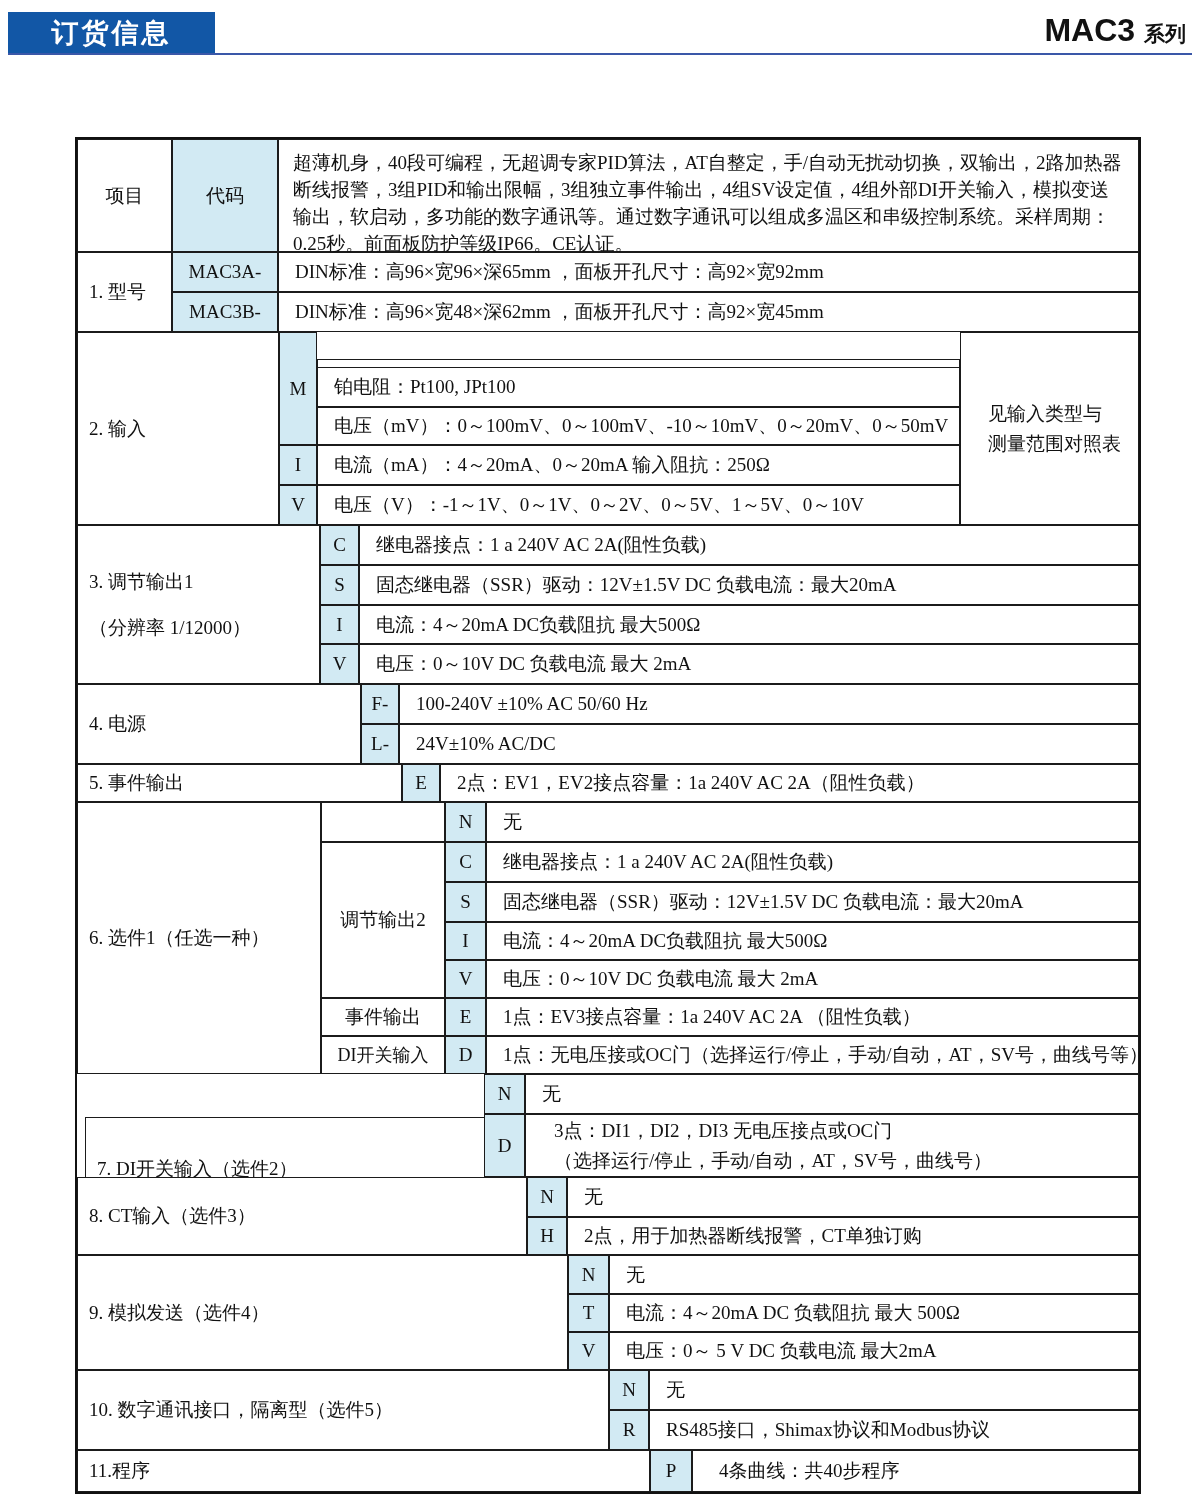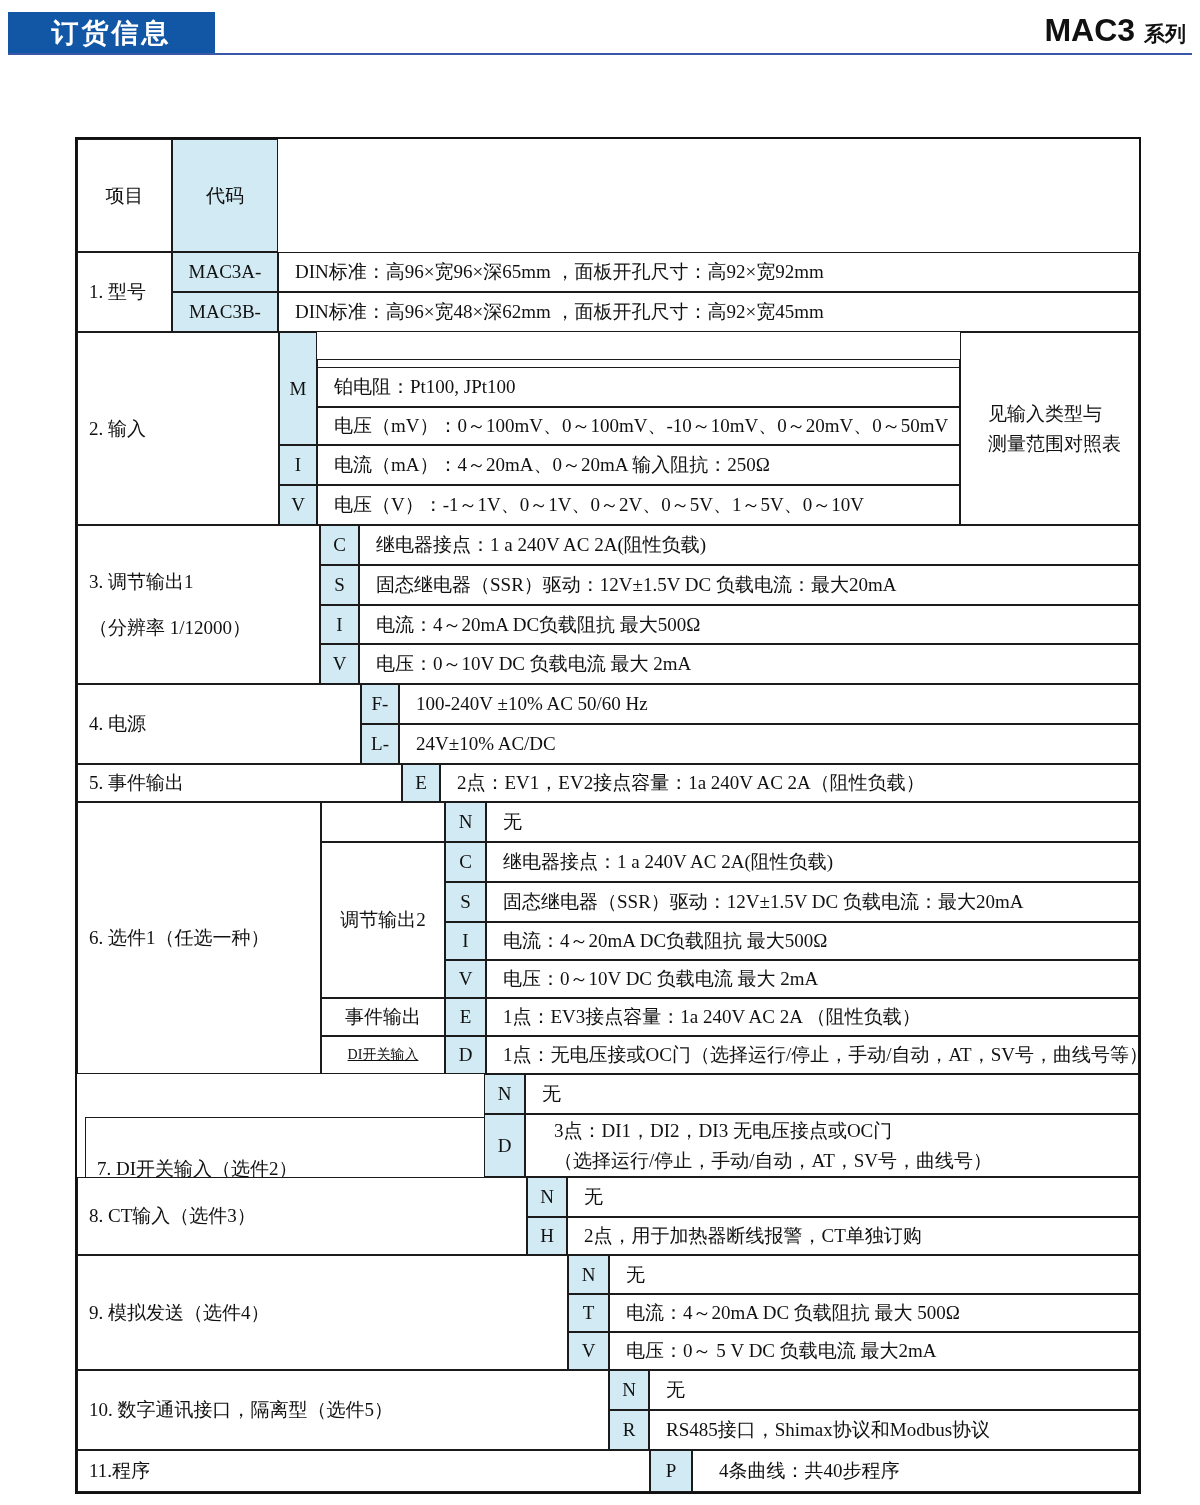--- a/index.html
+++ b/index.html
@@ -31,20 +31,21 @@
 <body>
 
 <div class="badge">订货信息</div>
 <div class="topline"></div>
 <div class="series"><span>MAC3</span> <span class="suffix">系列</span></div>
 
 <div class="otable">
 
   <div class="c ctr" style="left:0;top:0;width:95px;height:113px;">项目</div>
   <div class="c blue" style="left:95px;top:0;width:106px;height:113px;">代码</div>
+  <div class="c wrap" style="left:201px;top:0;width:861px;height:113px;">超薄机身，40段可编程，无超调专家PID算法，AT自整定，手/自动无扰动切换，双输出，2路加热器断线报警，3组PID和输出限幅，3组独立事件输出，4组SV设定值，4组外部DI开关输入，模拟变送输出，软启动，多功能的数字通讯等。通过数字通讯可以组成多温区和串级控制系统。采样周期：0.25秒。前面板防护等级IP66。CE认证。</div>
 
   <div class="c lab" style="left:0;top:113px;width:95px;height:80px;">1. 型号</div>
   <div class="c blue" style="left:95px;top:113px;width:106px;height:40px;">MAC3A-</div>
   <div class="c desc" style="left:201px;top:113px;width:861px;height:40px;">DIN标准：高96×宽96×深65mm ，面板开孔尺寸：高92×宽92mm</div>
   <div class="c blue" style="left:95px;top:153px;width:106px;height:40px;">MAC3B-</div>
   <div class="c desc" style="left:201px;top:153px;width:861px;height:40px;">DIN标准：高96×宽48×深62mm ，面板开孔尺寸：高92×宽45mm</div>
 
   <div class="c lab" style="left:0;top:193px;width:202px;height:193px;">2. 输入</div>
   <div class="c blue" style="left:202px;top:193px;width:38px;height:113px;">M</div>
   <div class="c desc" style="left:240px;top:193px;width:643px;height:35px;margin-top:27px;">热电偶:B,R,S,K,E,J,T,N,U,Wre5 26，PLII</div>
@@ -91,21 +92,21 @@
   <div class="c desc" style="left:409px;top:703px;width:653px;height:40px;">继电器接点：1 a 240V AC 2A(阻性负载)</div>
   <div class="c blue" style="left:368px;top:743px;width:41px;height:40px;">S</div>
   <div class="c desc" style="left:409px;top:743px;width:653px;height:40px;">固态继电器（SSR）驱动：12V±1.5V DC 负载电流：最大20mA</div>
   <div class="c blue" style="left:368px;top:783px;width:41px;height:38px;">I</div>
   <div class="c desc" style="left:409px;top:783px;width:653px;height:38px;">电流：4～20mA DC负载阻抗 最大500Ω</div>
   <div class="c blue" style="left:368px;top:821px;width:41px;height:38px;">V</div>
   <div class="c desc" style="left:409px;top:821px;width:653px;height:38px;">电压：0～10V DC 负载电流 最大 2mA</div>
   <div class="c ctr" style="left:244px;top:859px;width:124px;height:38px;">事件输出</div>
   <div class="c blue" style="left:368px;top:859px;width:41px;height:38px;">E</div>
   <div class="c desc" style="left:409px;top:859px;width:653px;height:38px;">1点：EV3接点容量：1a 240V AC 2A （阻性负载）</div>
-  <div class="c ctr" style="left:244px;top:897px;width:124px;height:38px;font-size:14px;text-decoration:underline;">DI开关输入</div>
+  <div class="c ctr" style="left:244px;top:897px;width:124px;height:38px;font-size:18px;">DI开关输入</div>
   <div class="c blue" style="left:368px;top:897px;width:41px;height:38px;">D</div>
   <div class="c desc" style="left:409px;top:897px;width:653px;height:38px;">1点：无电压接或OC门（选择运行/停止，手动/自动，AT，SV号，曲线号等）</div>
 
   <div class="c lab" style="left:8px;top:935px;width:407px;height:103px;margin-top:43px;">7. DI开关输入（选件2）</div>
   <div class="c blue" style="left:407px;top:935px;width:41px;height:40px;">N</div>
   <div class="c desc" style="left:448px;top:935px;width:614px;height:40px;">无</div>
   <div class="c blue" style="left:407px;top:975px;width:41px;height:63px;">D</div>
   <div class="c two desc" style="left:448px;top:975px;width:614px;height:63px;padding-left:28px;">
     <span>3点：DI1，DI2，DI3 无电压接点或OC门</span>
     <span>（选择运行/停止，手动/自动，AT，SV号，曲线号）</span>

